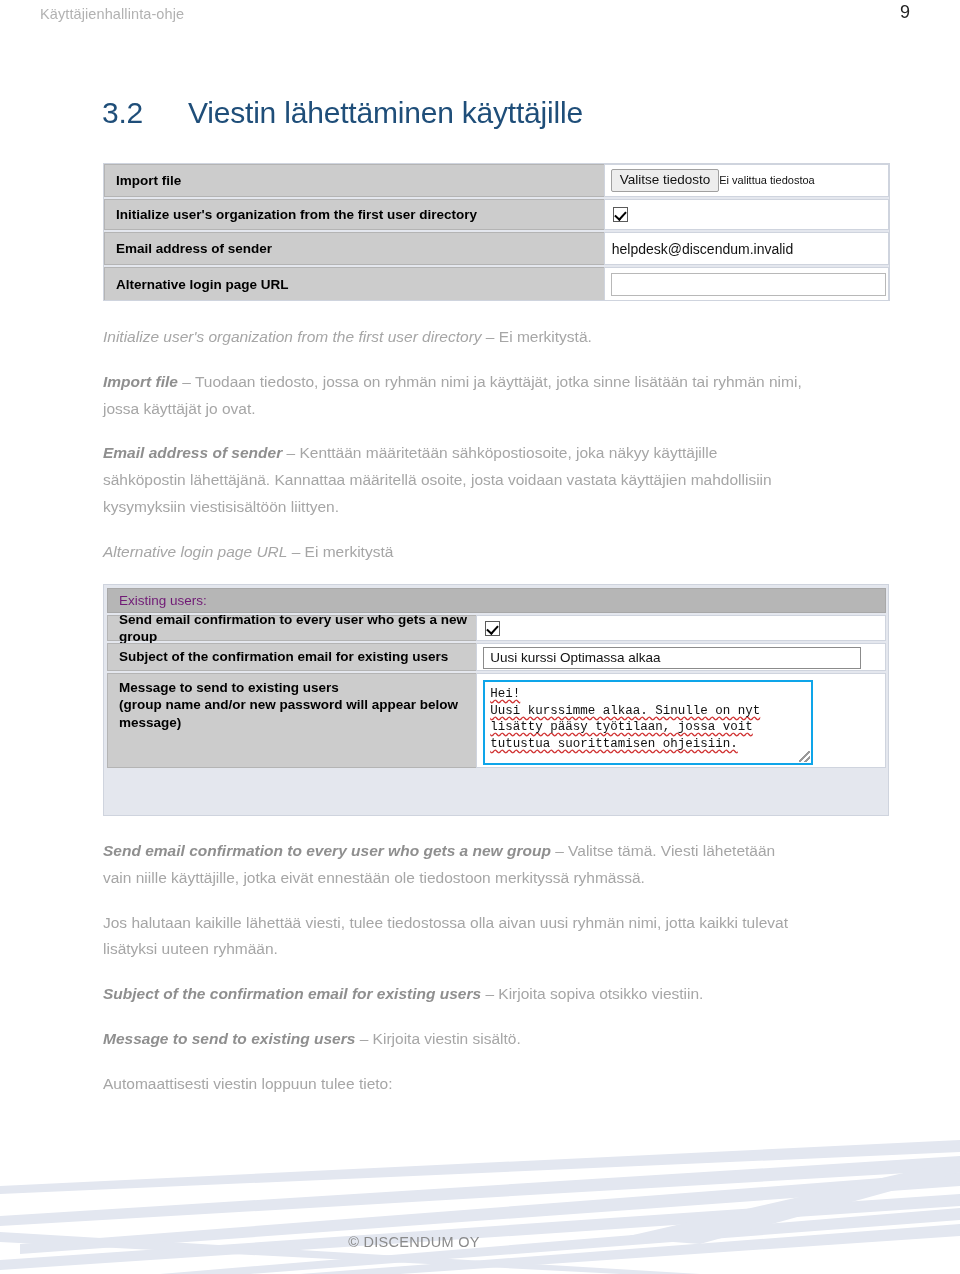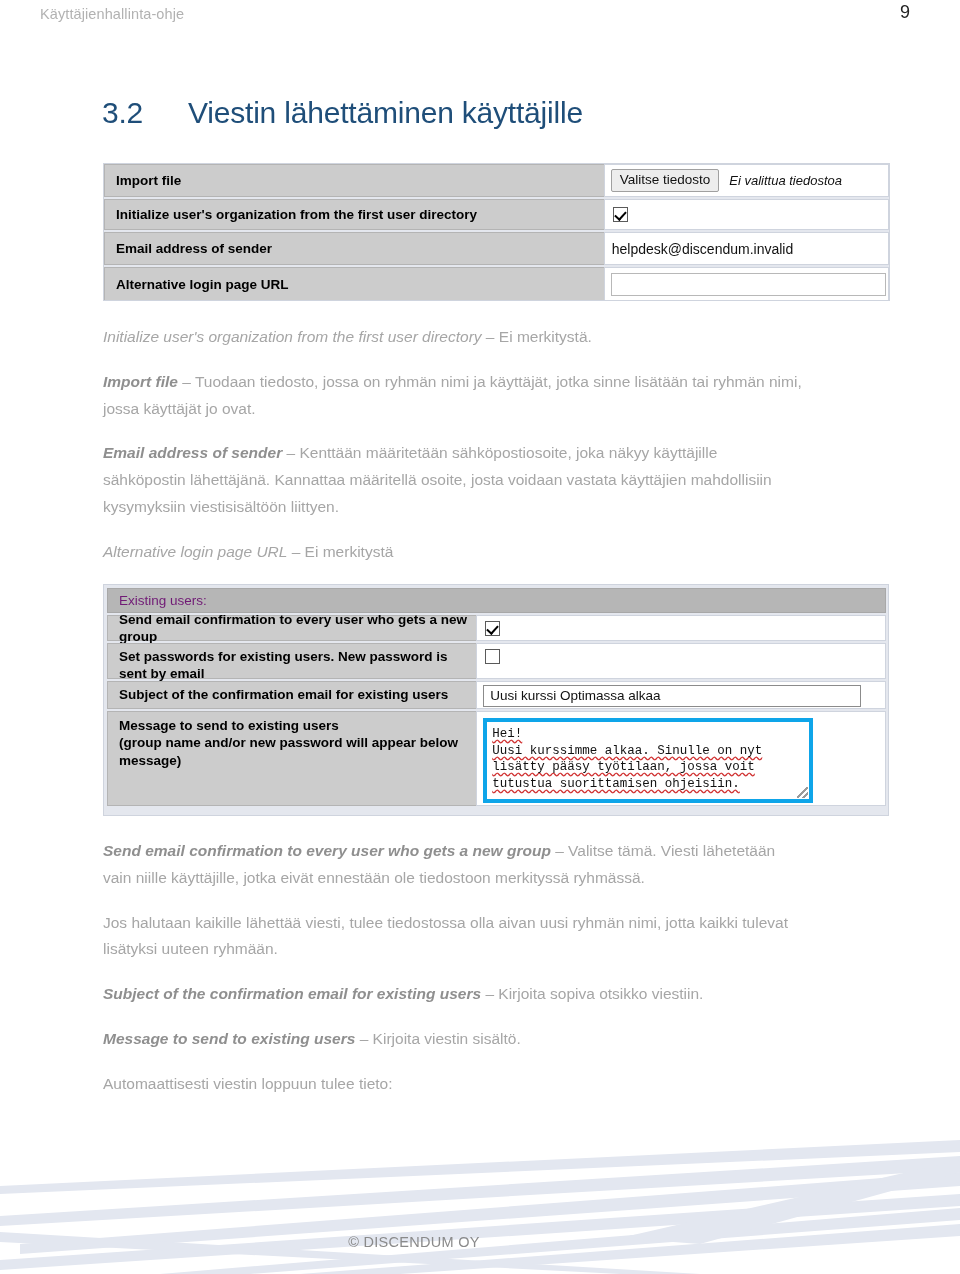--- a/index.html
+++ b/index.html
@@ -91,36 +91,35 @@
 
   
   #shot-import-settings .cell-label { width: 501px; }
   #shot-import-settings .cell-value { width: 286px; }
 
   .row-import   .cell-label, .row-import .cell-value   { height: 33px; }
   .row-initorg  .cell-label, .row-initorg .cell-value  { height: 31px; }
   .row-sender   .cell-label, .row-sender .cell-value   { height: 33px; }
   .row-altlogin .cell-label, .row-altlogin .cell-value { height: 35px; }
 
-  .file-control { display: flex; align-items: center; gap: 10px; }
+  .file-control { display: flex; align-items: center; gap: 0; }
   .file-button {
     background: #ededed;
     border: 1px solid #a0a0a0;
     border-radius: 2px;
     font-size: 13.5px;
     color: #111111;
     padding: 2px 8px 3px;
     line-height: 1.15;
     white-space: nowrap;
   }
   .file-status {
-    font-size: 13px;
-    color: #111111;
-    white-space: nowrap;
-    font-style: italic;
+    font-size: 11px;
+    color: #111111;
+    white-space: nowrap;
   }
 
   .checkbox-glyph {
     width: 15px; height: 15px;
     border: 1px solid #5a5a5a;
     background: #ffffff;
     display: inline-block;
     position: relative;
     margin-left: 2px;
     flex: none;
@@ -183,21 +182,21 @@
     display: flex;
     align-items: center;
     padding-left: 6px;
     font-size: 13.5px;
     color: #111111;
     margin-top: 1px;
   }
 
   .textarea-box {
     position: relative;
-    border: 4px solid #0ea5e9;
+    border: 2px solid #0ea5e9;
     background: #ffffff;
     width: 330px;
     height: 85px;
     padding: 4px 5px;
     font-family: "Liberation Mono", monospace;
     font-size: 12.5px;
     line-height: 1.32;
     color: #111111;
     overflow: hidden;
     margin-top: 1px;
@@ -323,26 +322,20 @@
 
   <div class="rows">
 
     <div class="form-row row-sendconf">
       <div class="cell-label">Send email confirmation to every user who gets a new group</div>
       <div class="cell-value">
         <span class="checkbox-glyph checked"></span>
       </div>
     </div>
 
-    <div class="form-row row-setpw">
-      <div class="cell-label" style="white-space:pre-line;padding-top:4px;">Set passwords for existing users. New password is sent by email</div>
-      <div class="cell-value">
-        <span class="checkbox-glyph"></span>
-      </div>
-    </div>
 
     <div class="form-row row-subject">
       <div class="cell-label">Subject of the confirmation email for existing users</div>
       <div class="cell-value">
         <span class="subject-input">Uusi kurssi Optimassa alkaa</span>
       </div>
     </div>
 
     <div class="form-row row-message">
       <div class="cell-label" style="white-space:pre-line;padding-top:5px;">Message to send to existing users

